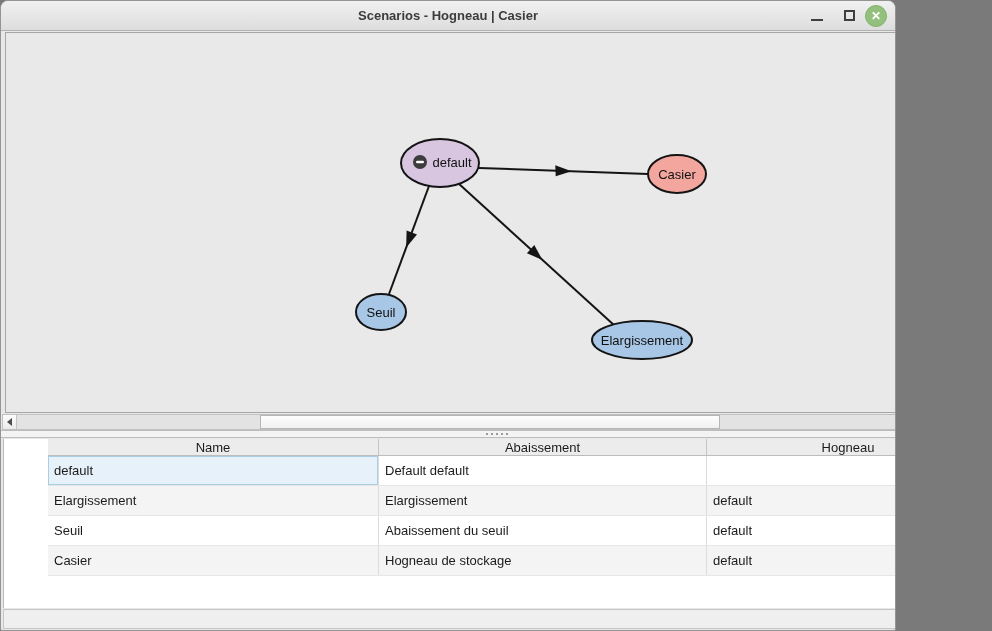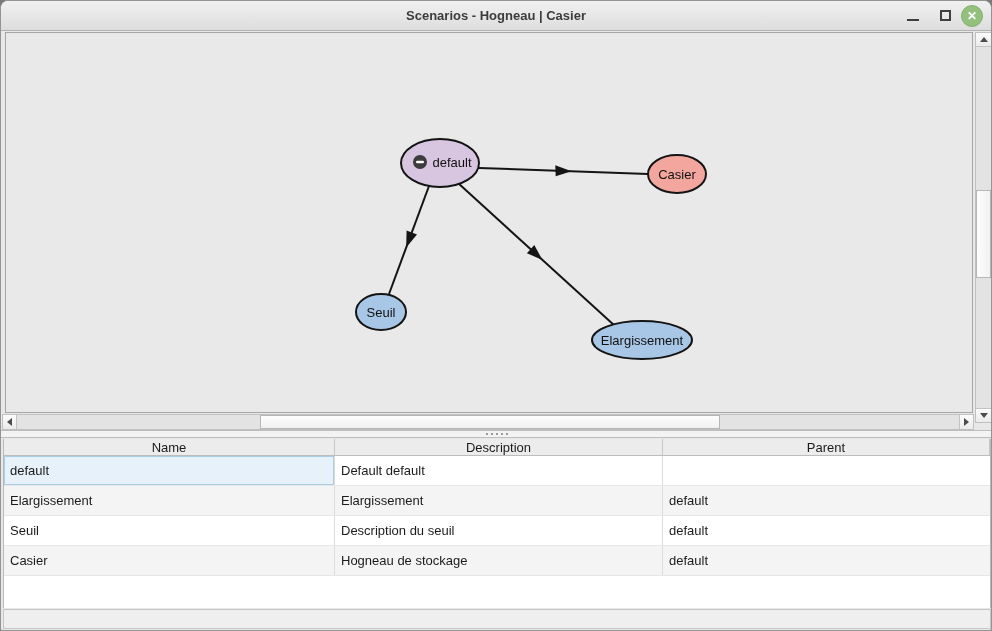--- a/index.html
+++ b/index.html
@@ -1,18 +1,18 @@
 <!DOCTYPE html>
 <html><head>
 <meta charset="utf-8">
 <style>
   * { box-sizing: border-box; }
   html,body { margin:0; padding:0; width:992px; height:631px; background:#7a7a7a;
               font-family:"Liberation Sans", sans-serif; }
-  .window { position:absolute; left:0; top:0; width:992px; height:631px;
+  .window { position:absolute; left:0; top:0; width:896px; height:631px;
             background:#e8e8e8; border:1px solid #949494;
             border-radius:8px 8px 2px 2px; overflow:hidden; }
 
   
   .titlebar { position:absolute; left:0; top:0; width:100%; height:30px;
               background:linear-gradient(#f1f1f1,#dddddd);
               border-bottom:1px solid #b2b2b2; }
   .titlebar .title { line-height:29px; text-align:center; font-size:13px;
                      font-weight:bold; color:#3c3c3c; }
   .winbtn { position:absolute; cursor:default; }
@@ -56,21 +56,21 @@
   
   .splitter { position:absolute; left:0; top:429px; width:992px; height:8px;
               background:#f3f3f3; border-top:1px solid #bdbdbd;
               border-bottom:1px solid #bdbdbd;
               display:flex; align-items:center; justify-content:center; gap:3px; }
   .splitter i { width:2px; height:2px; background:#9a9a9a; display:block; }
 
   
   .tablearea { position:absolute; left:2px; top:438px; width:988px; height:169px;
                background:#ffffff; border-left:1px solid #b9b9b9;
-               border-right:1px solid #b9b9b9; }
+               border-right:1px solid #b9b9b9;padding-left:44px; }
   .thead { display:flex; height:17px; background:#ececec;
            border-bottom:1px solid #bcbcbc; font-size:13px; color:#1b1b1b; }
   .thead .hcell { display:flex; align-items:center; justify-content:center;
                   border-right:1px solid #c6c6c6; height:100%; }
   .trow { display:flex; height:30px; font-size:13px; color:#1b1b1b;
           border-bottom:1px solid #e6e6e6; background:#ffffff; }
   .trow.alt { background:#f4f4f4; }
   .tcell { display:flex; align-items:center; padding-left:6px;
            border-right:1px solid #dcdcdc; height:100%; overflow:hidden; }
   .col-name { width:331px; }
@@ -163,39 +163,39 @@
     <i></i>
       <i></i>
       <i></i>
       <i></i>
       <i></i>
   </div>
 
   <div class="tablearea">
     <div class="thead">
       <div class="hcell col-name">Name</div>
-      <div class="hcell col-desc">Description</div>
-      <div class="hcell col-parent">Parent</div>
+      <div class="hcell col-desc">Abaissement</div>
+      <div class="hcell col-parent">Hogneau</div>
     </div>
 
     <div class="trow">
       <div class="tcell col-name selected">default</div>
       <div class="tcell col-desc">Default default</div>
       <div class="tcell col-parent"></div>
     </div>
 
     <div class="trow alt">
       <div class="tcell col-name">Elargissement</div>
       <div class="tcell col-desc">Elargissement</div>
       <div class="tcell col-parent">default</div>
     </div>
 
     <div class="trow">
       <div class="tcell col-name">Seuil</div>
-      <div class="tcell col-desc">Description du seuil</div>
+      <div class="tcell col-desc">Abaissement du seuil</div>
       <div class="tcell col-parent">default</div>
     </div>
 
     <div class="trow alt">
       <div class="tcell col-name">Casier</div>
       <div class="tcell col-desc">Hogneau de stockage</div>
       <div class="tcell col-parent">default</div>
     </div>
   </div>
 

